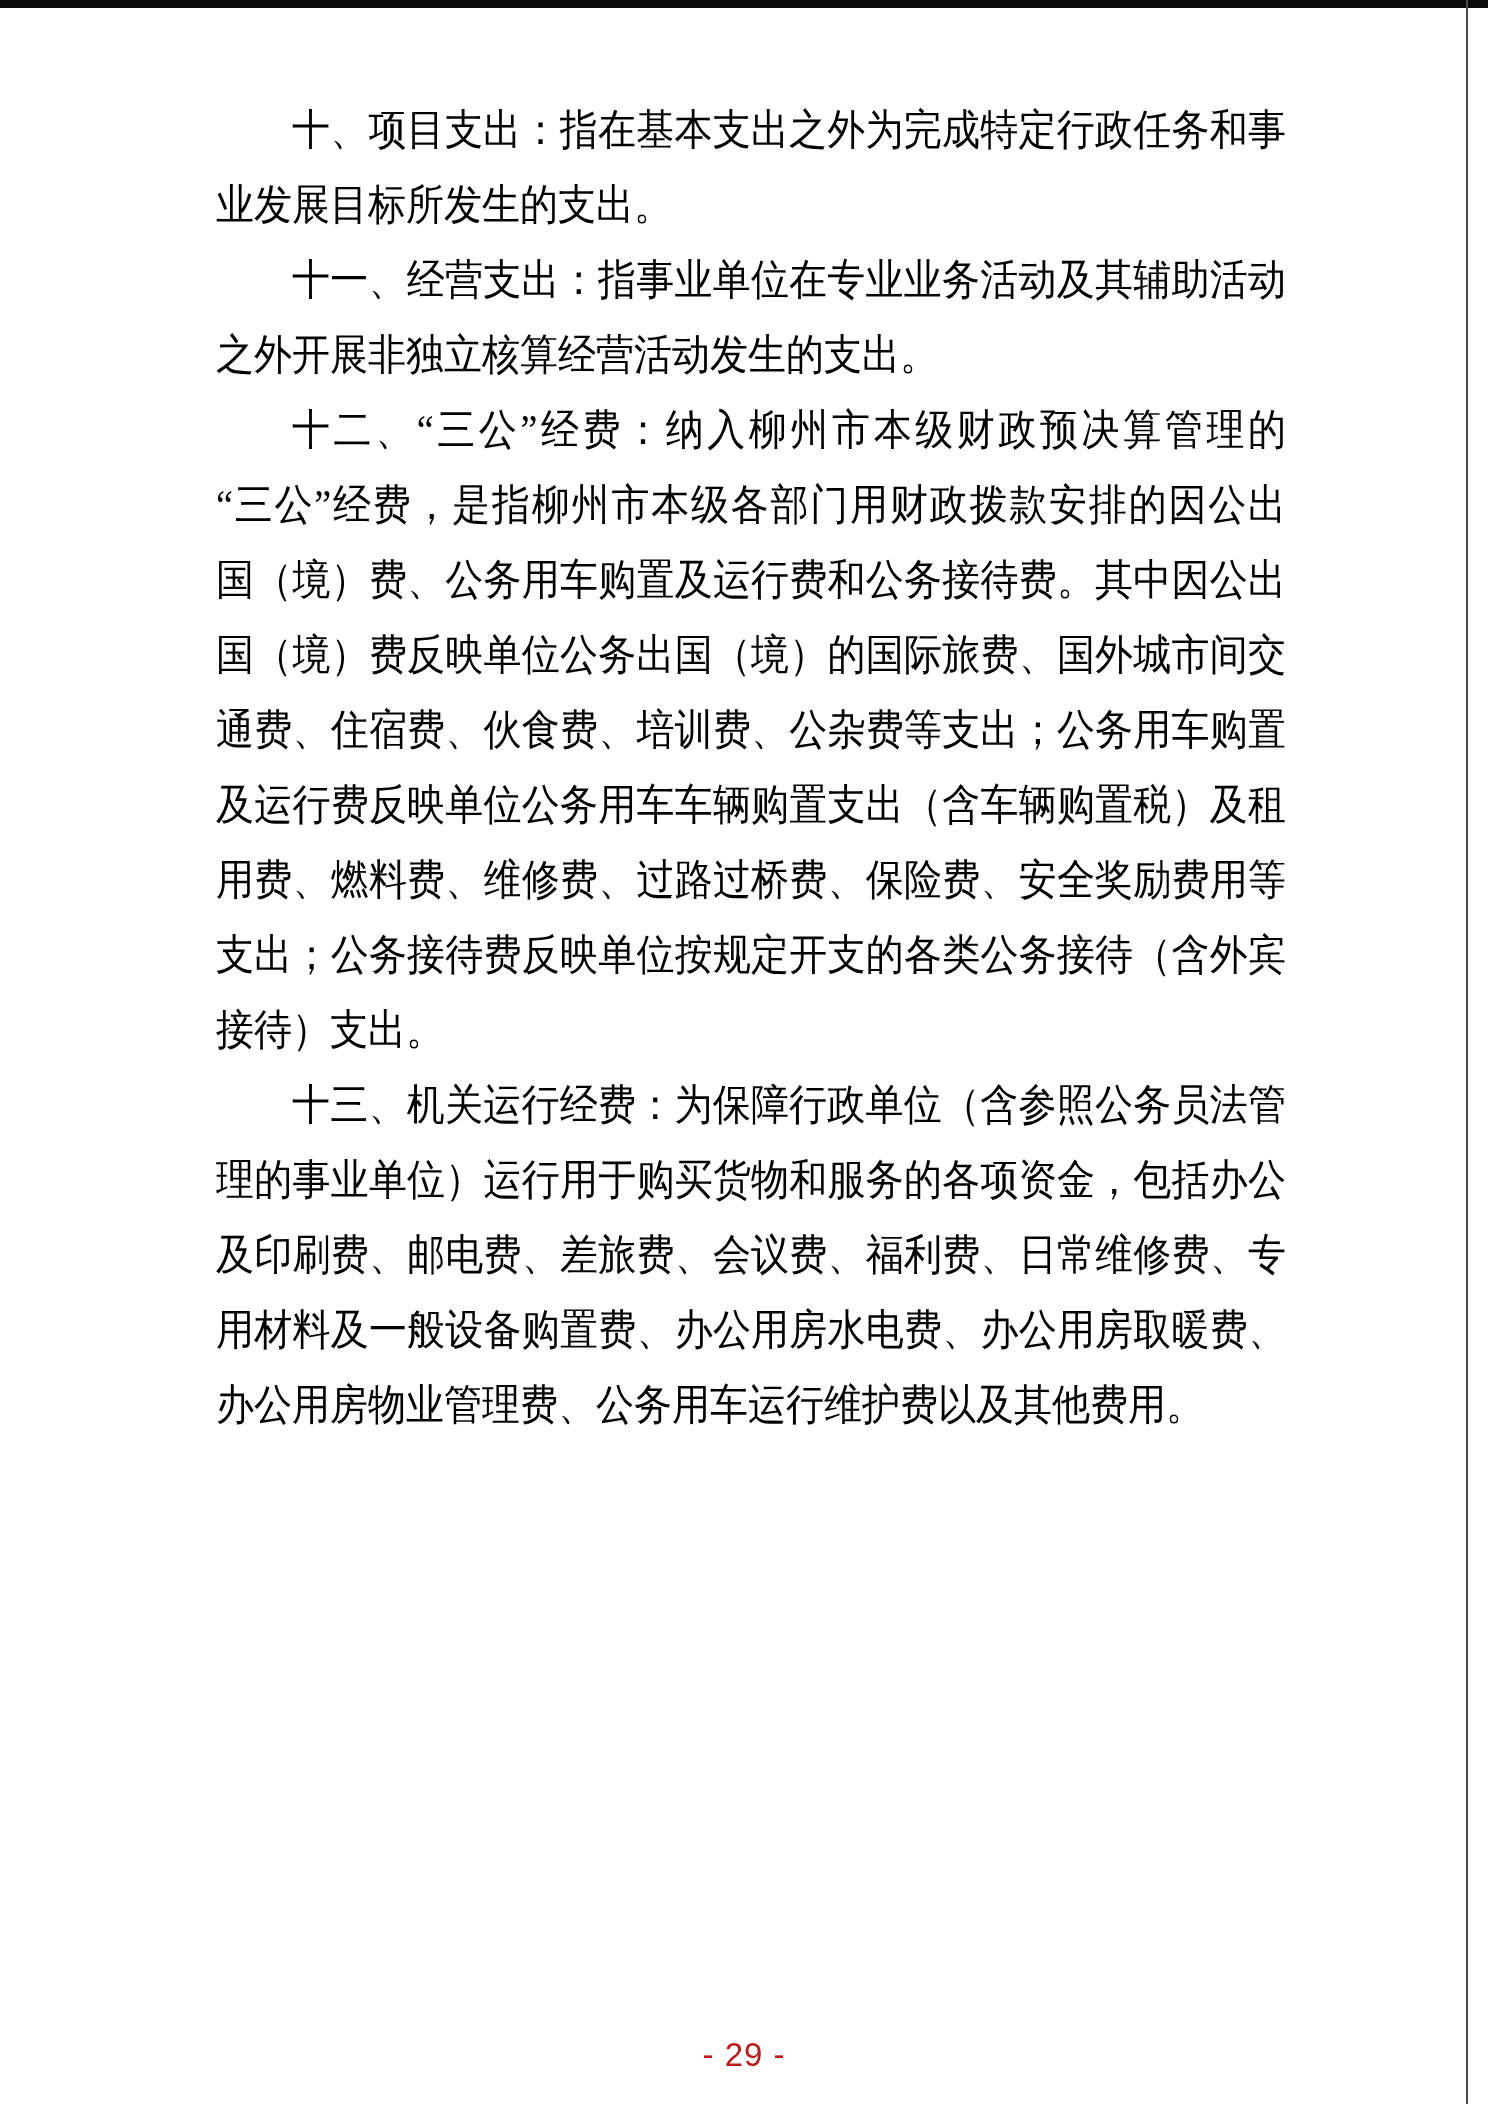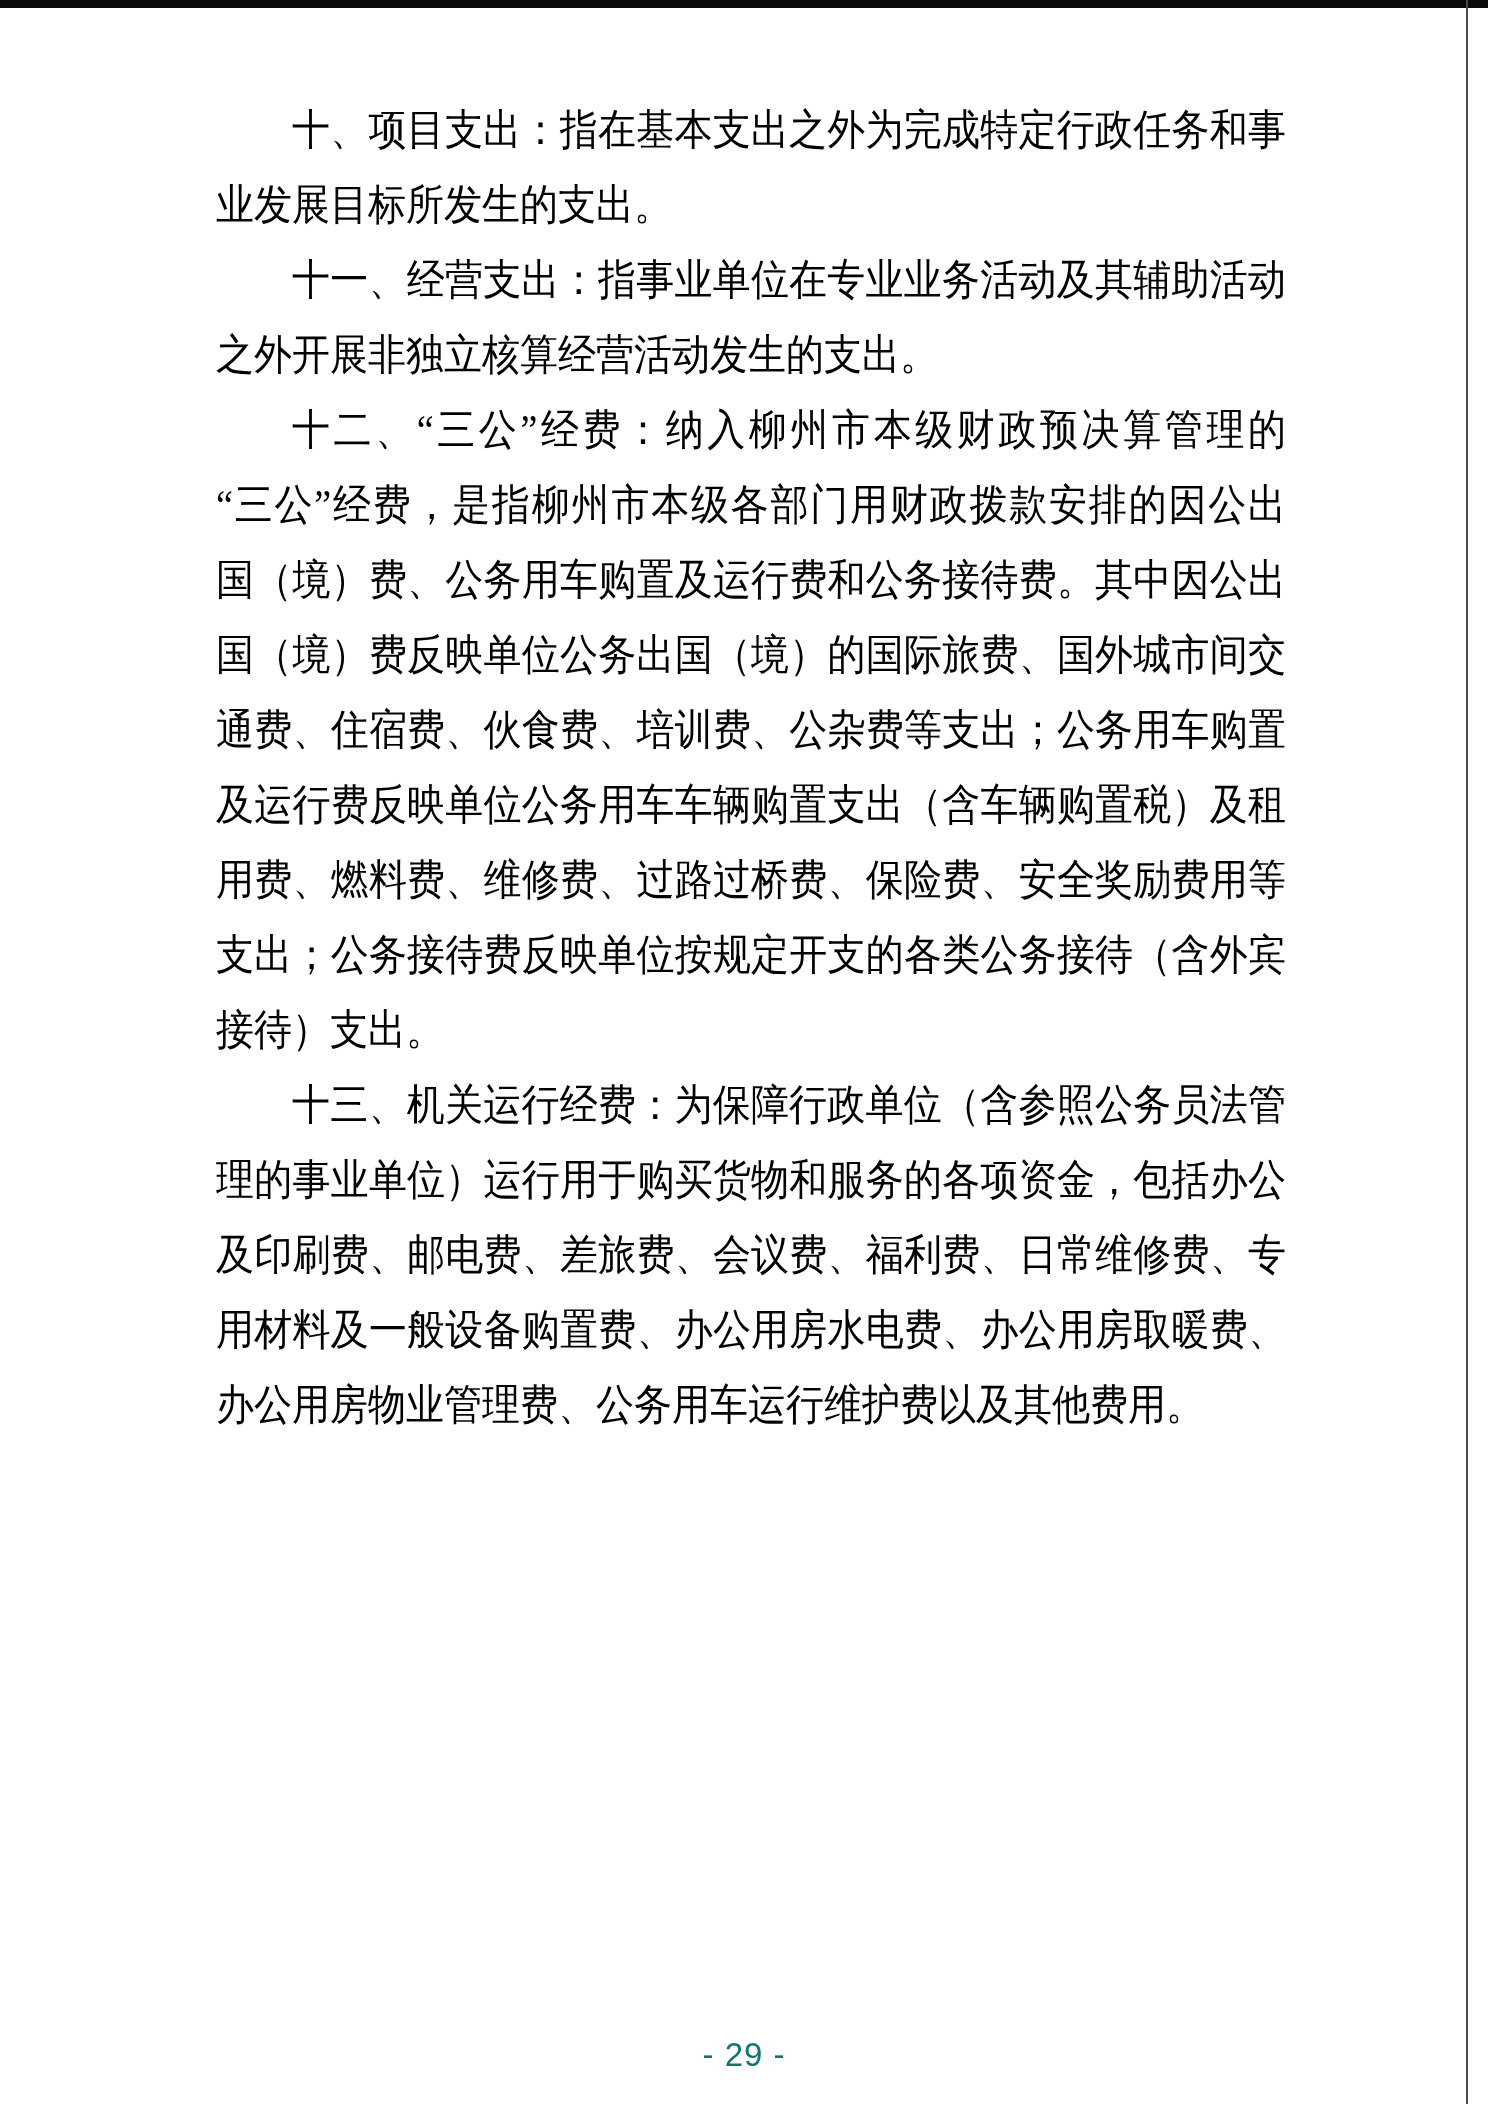--- a/index.html
+++ b/index.html
@@ -44,21 +44,21 @@
   }
   .line.indent {
     text-indent: 76px;
   }
   .footer {
     position: absolute;
     left: 0; top: 2036px;
     width: 1488px;
     text-align: center;
     font-size: 33px;
-    color: #0f766e;
+    color: #b91c1c;
     font-family: "Liberation Sans", sans-serif;
     letter-spacing: 1px;
   }
 </style>
 </head>
 <body>
 
 <div class="page">
   <div class="topbar"></div>
   <div class="rightline"></div>

